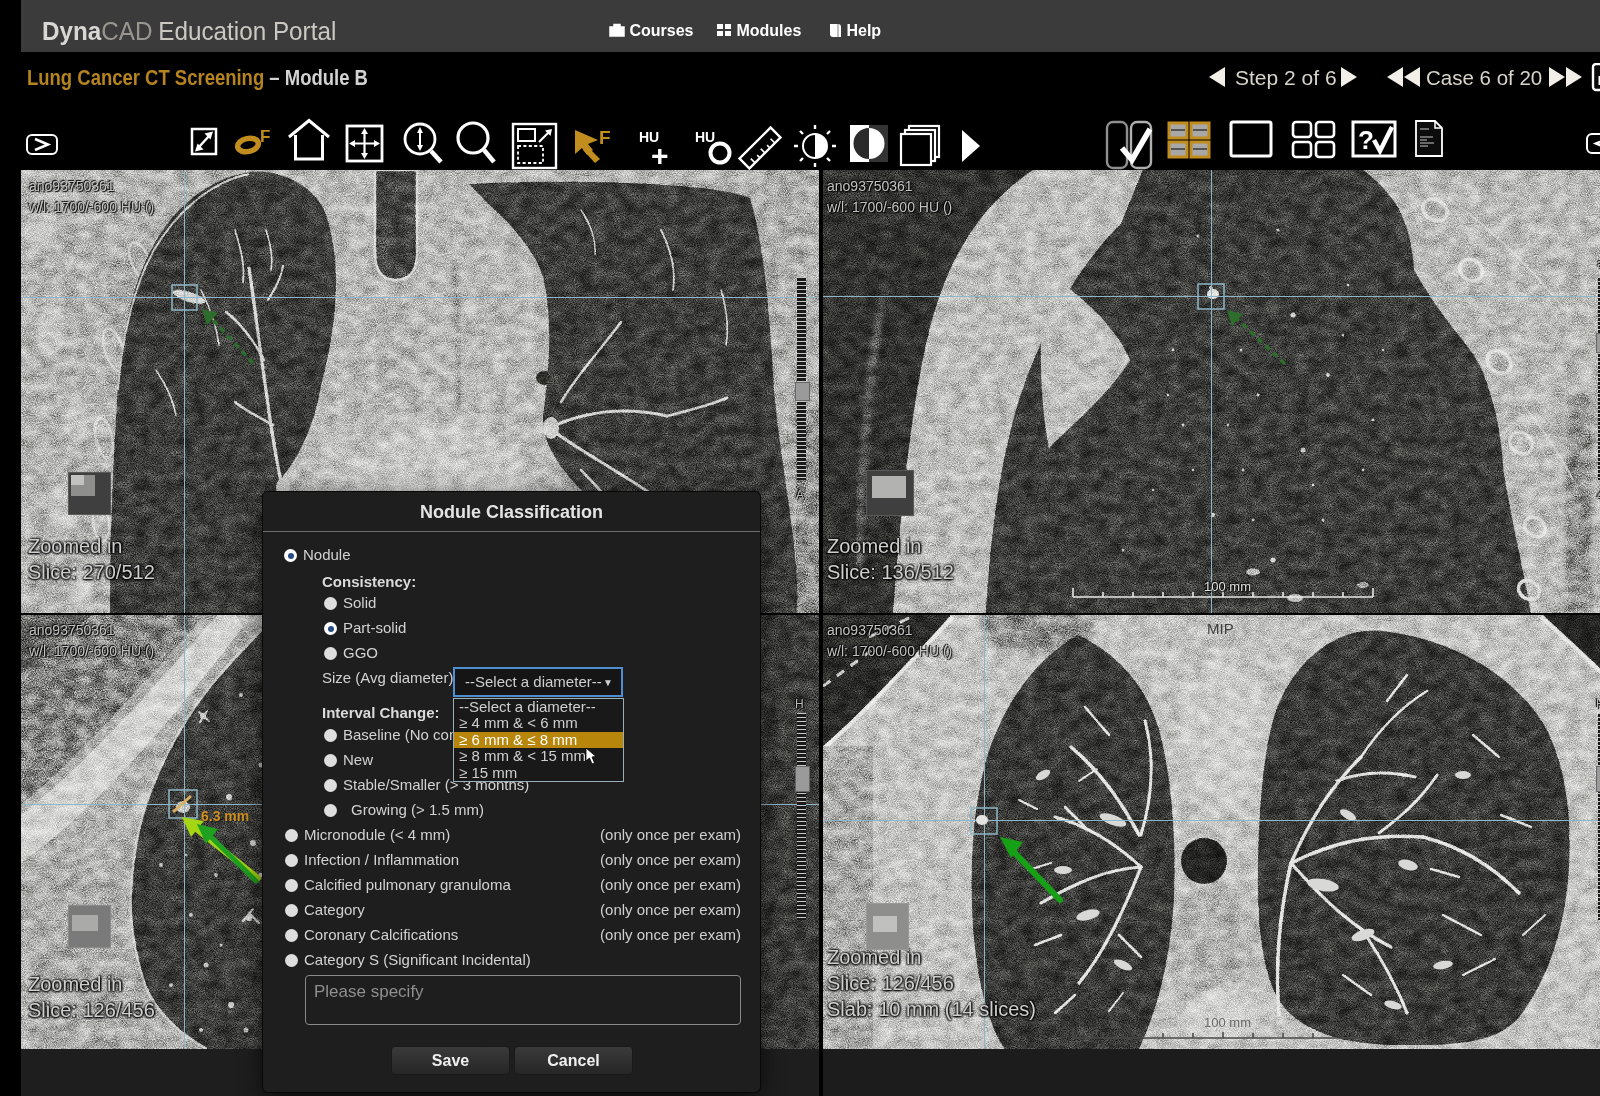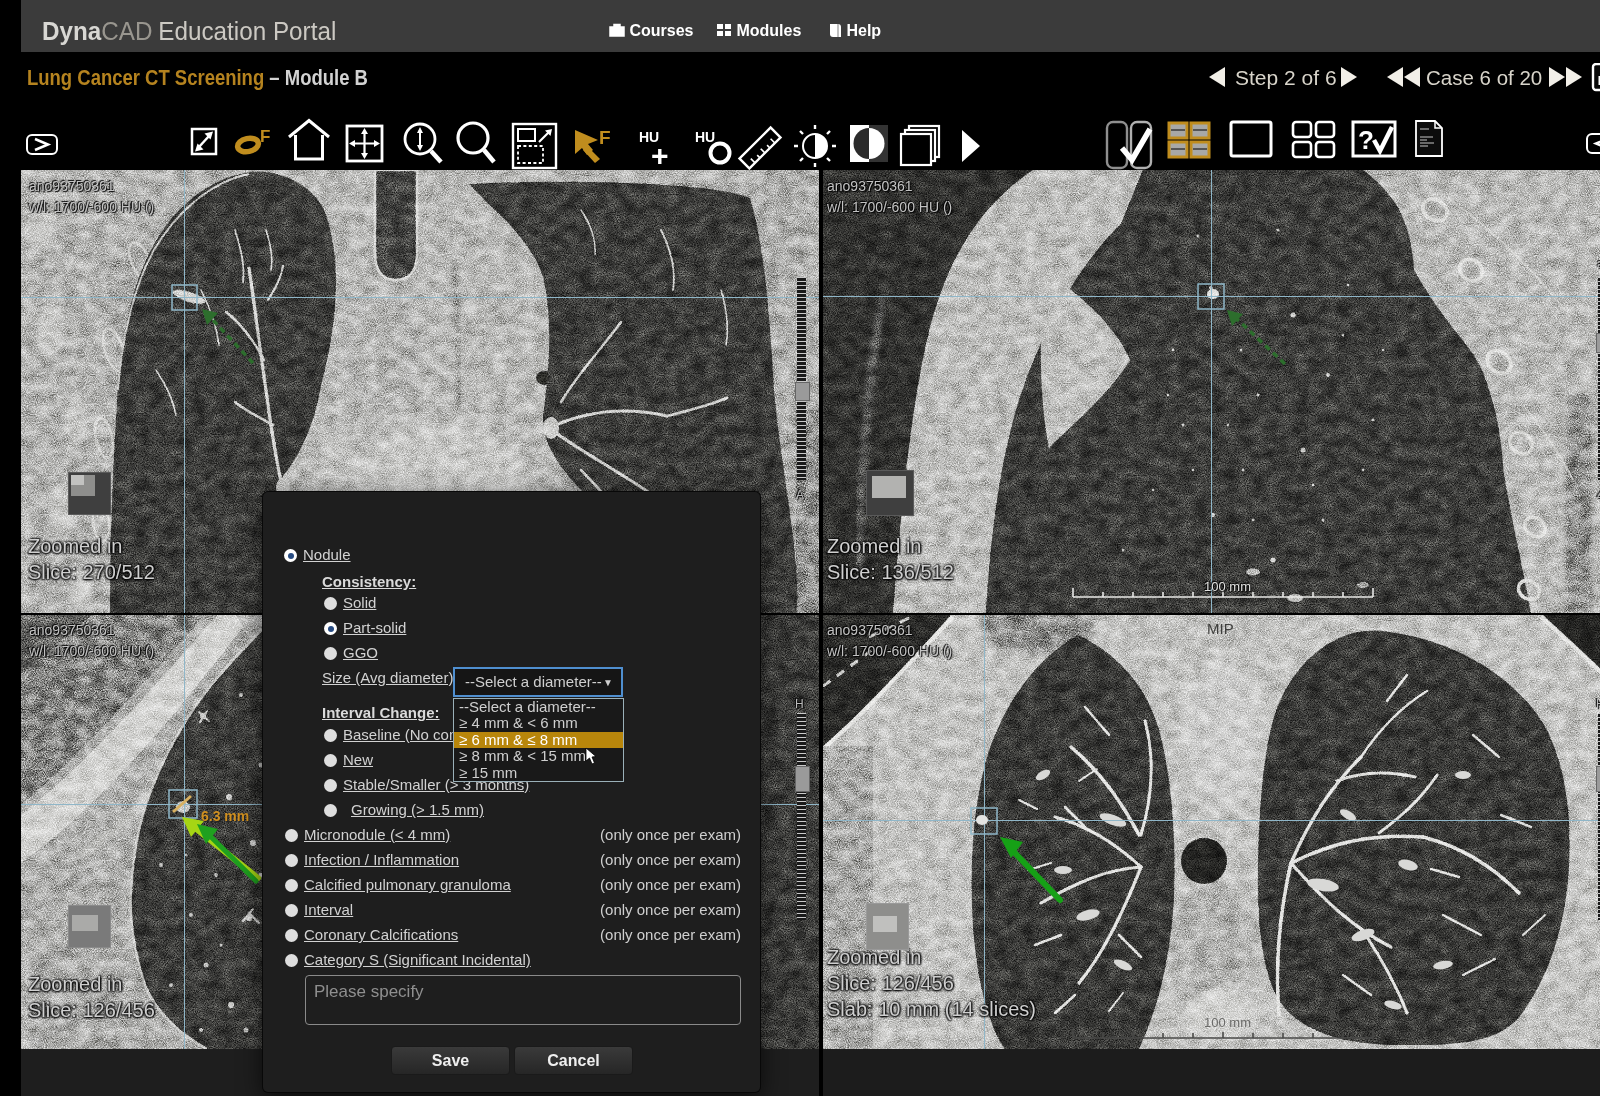--- a/index.html
+++ b/index.html
@@ -32,21 +32,21 @@
   .thumb>div{position:absolute;background:#969696;}
   
   #modal{position:absolute;left:242px;top:492px;width:497px;height:600px;
          background:#1e1e1e;border-radius:5px;box-shadow:0 0 0 1px #080808,0 6px 24px rgba(0,0,0,.7);}
   #mtitle{position:absolute;left:0;top:0;width:100%;height:39px;border-bottom:1px solid #6e6e6e;
           text-align:center;font-size:18px;font-weight:bold;color:#e4e4e4;line-height:40px;}
   .radio{position:absolute;width:13px;height:13px;border-radius:50%;background:#dedede;}
   .radio.sel{background:#fff;}
   .radio.sel::after{content:"";position:absolute;left:3.5px;top:3.5px;width:6px;height:6px;
                     border-radius:50%;background:#274b82;}
-  .mlab{position:absolute;font-size:15px;color:#d2d2d2;white-space:nowrap;text-decoration:underline;}
+  .mlab{position:absolute;font-size:15px;color:#d2d2d2;white-space:nowrap;}
   .mbold{font-weight:bold;color:#dadada;}
   .once{position:absolute;font-size:15px;color:#cfcfcf;right:19px;white-space:nowrap;}
   #selbox{position:absolute;left:190px;top:175px;width:170px;height:30px;background:#151515;
           border:2px solid #4f8fd0;box-sizing:border-box;color:#cfcfcf;font-size:15px;line-height:26px;}
   #droplist{position:absolute;left:190px;top:206px;width:171px;height:84px;background:#191919;
           border:1px solid #9ab0b8;box-sizing:border-box;z-index:5;}
   .opt{height:16.4px;line-height:16.5px;font-size:15px;color:#cfcfcf;padding-left:5px;white-space:nowrap;overflow:hidden;}
   .opt.hi{background:#b8860b;color:#fff;}
   #ptext{position:absolute;left:42px;top:483px;width:436px;height:50px;border:1px solid #8a8a8a;
          border-radius:4px;background:#1e1e1e;box-sizing:border-box;color:#8f8f8f;
@@ -570,20 +570,21 @@
       <div style="left:5px;top:5px;width:34px;height:22px;background:#b2b2b0"></div>
     </div>
   <div class="thumb" style="left:47px;top:905px;border-color:#8a8a8a;background:#7a7a7a">
       <div style="left:3px;top:9px;width:26px;height:16px;background:#aaaaa8"></div>
     </div>
   <div class="thumb" style="left:845px;top:903px;height:45px;border-color:#999;background:#8e8e8c">
       <div style="left:6px;top:12px;width:24px;height:16px;background:#c0c0be"></div>
     </div>
 
   <div id="modal">
+    <div id="mtitle">Nodule Classification</div>
     <div class="radio sel" style="left:21px;top:57px"></div>
       <div class="mlab" style="left:40px;top:54px">Nodule</div>
     <div class="mlab mbold" style="left:59px;top:81px">Consistency:</div>
     <div class="radio" style="left:61px;top:105px"></div>
       <div class="mlab" style="left:80px;top:102px">Solid</div>
     <div class="radio sel" style="left:61px;top:130px"></div>
       <div class="mlab" style="left:80px;top:127px">Part-solid</div>
     <div class="radio" style="left:61px;top:155px"></div>
       <div class="mlab" style="left:80px;top:152px">GGO</div>
     <div class="mlab" style="left:59px;top:177px">Size (Avg diameter):</div>
@@ -599,21 +600,21 @@
     <div class="radio" style="left:22px;top:337px"></div>
       <div class="mlab" style="left:41px;top:334px">Micronodule (&lt; 4 mm)</div>
       <div class="once" style="top:334px">(only once per exam)</div>
     <div class="radio" style="left:22px;top:362px"></div>
       <div class="mlab" style="left:41px;top:359px">Infection / Inflammation</div>
       <div class="once" style="top:359px">(only once per exam)</div>
     <div class="radio" style="left:22px;top:387px"></div>
       <div class="mlab" style="left:41px;top:384px">Calcified pulmonary granuloma</div>
       <div class="once" style="top:384px">(only once per exam)</div>
     <div class="radio" style="left:22px;top:412px"></div>
-      <div class="mlab" style="left:41px;top:409px">Interval</div>
+      <div class="mlab" style="left:41px;top:409px">Category</div>
       <div class="once" style="top:409px">(only once per exam)</div>
     <div class="radio" style="left:22px;top:437px"></div>
       <div class="mlab" style="left:41px;top:434px">Coronary Calcifications</div>
       <div class="once" style="top:434px">(only once per exam)</div>
     <div class="radio" style="left:22px;top:462px"></div>
       <div class="mlab" style="left:41px;top:459px">Category S (Significant Incidental)</div>
     <div id="ptext">Please specify</div>
     <div class="btn" style="left:128px;width:119px;">Save</div>
     <div class="btn" style="left:251px;width:119px;">Cancel</div>
     <div id="selbox"><span style="padding-left:10px">--Select a diameter--</span><span style="position:absolute;right:8px;top:1px;font-size:10px;color:#cfcfcf">▼</span></div>

